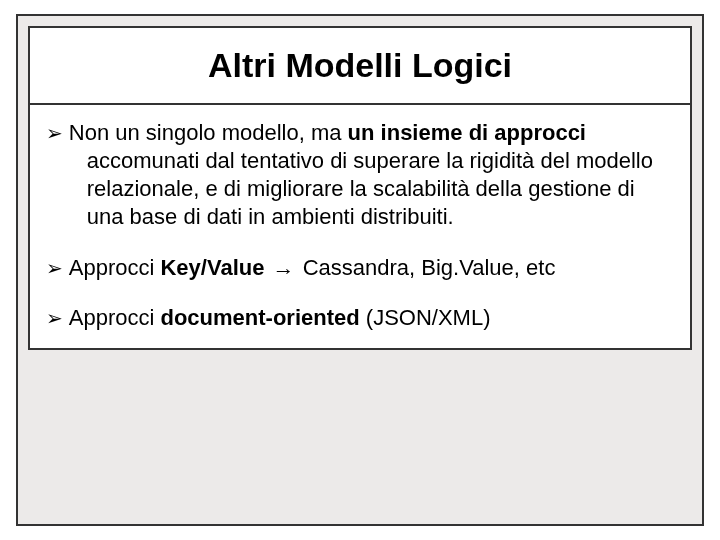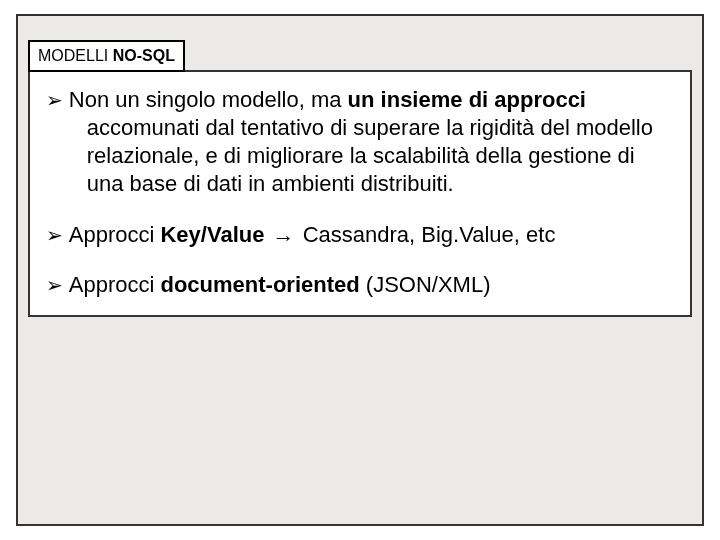--- a/index.html
+++ b/index.html
@@ -91,24 +91,24 @@
     padding: 0 2px;
   }
   .kv-label, .doc-label, .insieme { font-weight: bold; }
 </style>
 </head>
 <body>
 
 <div class="slide">
   <div class="outer-frame">
 
+    <div class="title-box">
+      <h1>Altri Modelli Logici</h1>
+    </div>
 
-    <div class="subheader">
-      <span>MODELLI </span><span class="nosql">NO-SQL</span>
-    </div>
 
     <div class="content-box">
 
       <div class="bullet b1">
         <span class="tri">➢</span>
         <div class="btext">
           <span class="indentwrap">
             <span>Non un singolo modello, ma </span><span class="insieme">un insieme di approcci</span><span> accomunati dal tentativo di superare la rigidità del modello relazionale, e di migliorare la scalabilità della gestione di una base di dati in ambienti distribuiti.</span>
           </span>
         </div>

